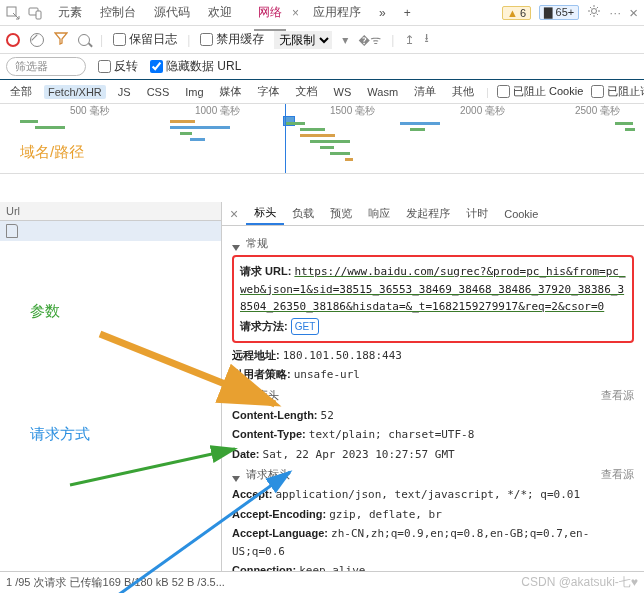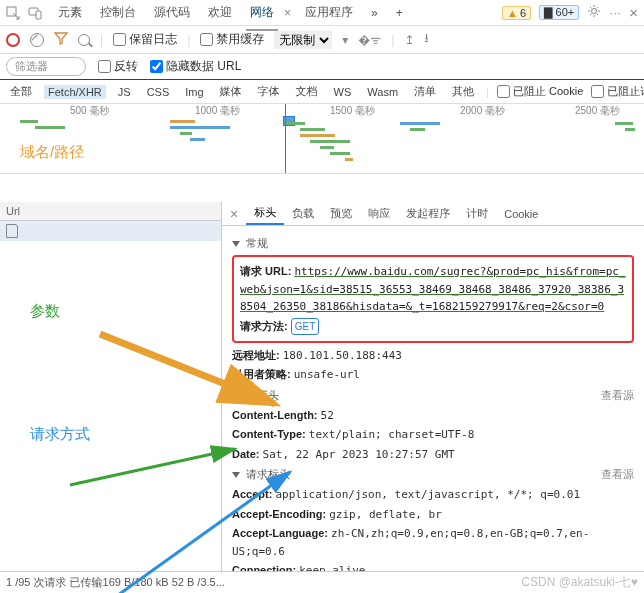--- a/index.html
+++ b/index.html
@@ -1,21 +1,21 @@
 <!DOCTYPE html>
 <html><head>
 <meta charset="utf-8">
 <style>
   * { box-sizing: border-box; }
   body { margin:0; font-family: "Segoe UI","Microsoft YaHei",sans-serif; font-size:12px; color:#333; background:#fff; width:644px; height:593px; overflow:hidden; position:relative;}
   .topbar { height:26px; display:flex; align-items:center; padding:0 6px; border-bottom:1px solid #ddd; gap:8px;}
   .icon-placeholder { width:14px; height:14px; display:inline-block; }
   .tabs1 { display:flex; gap:10px; margin-left:4px; align-items:center;}
   .tab1 { padding:2px 4px; color:#555;}
-  .tab1.active { color:#0c4a6e; position:relative;}
+  .tab1.active { color:#be185d; position:relative;margin-left:8px;}
   .tab1.active::after{content:"";position:absolute;bottom:-8px;left:0;right:0;height:2px;background:#999;}
   .close-x { color:#888; margin-left:-4px;}
   .spacer { flex:1;}
   .warn-badge { background:#fff3d6; border:1px solid #e8c96b; padding:0 4px; border-radius:2px; font-size:11px; display:flex; align-items:center; gap:2px;}
   .block-badge { background:#e8f2ff; border:1px solid #9cc3ef; padding:0 4px; border-radius:2px; font-size:11px;}
   .toolbar2 { height:28px; display:flex; align-items:center; padding:0 6px; border-bottom:1px solid #ddd; gap:10px;}
   .circle-btn { width:14px; height:14px; border-radius:50%; border:2px solid #d33; display:inline-block;}
   .diag-btn { width:14px; height:14px; border:1.5px solid #888; border-radius:50%; position:relative;}
   .diag-btn::after{content:"";position:absolute;left:2px;top:2px;right:2px;bottom:2px;border-top:1.5px solid #888;transform:rotate(-45deg);}
   .filter-ico { color:#d38a3a;}
@@ -37,21 +37,21 @@
   .reqlist{width:222px;border-right:1px solid #ccc;display:flex;flex-direction:column;}
   .reqlist-header{padding:3px 6px;background:#f3f3f3;border-bottom:1px solid #ccc;font-size:11px;color:#666;cursor:default;}
   .req-item{display:flex;align-items:center;gap:5px;padding:3px 6px;background:#e4ecf6;font-size:11px;white-space:nowrap;overflow:hidden;text-overflow:ellipsis;}
   .doc-ico{width:12px;height:14px;border:1px solid #888;border-top-right-radius:3px;display:inline-block;flex-shrink:0;}
   .detail{flex:1;display:flex;flex-direction:column;min-width:0;}
   .detail-tabs{display:flex;align-items:center;border-bottom:1px solid #ccc;height:24px;font-size:11px;}
   .detail-tabs .dtab{padding:3px 8px;color:#555;}
   .detail-tabs .dtab.active{color:#000;border-bottom:2px solid #2b7de0;}
   .closex{padding:0 8px;color:#888;font-size:14px;}
   .body{flex:1;overflow:auto;padding:6px 10px 6px 10px;font-size:11px;position:relative;}
-  .section-title{color:#555;margin:4px 0;display:flex;align-items:center;gap:6px;}
+  .section-title{color:#555;margin:4px 0;display:flex;align-items:flex-end;gap:6px;}
   .tri{display:inline-block;width:0;height:0;border-left:4px solid transparent;border-right:4px solid transparent;border-top:6px solid #666;}
   .viewsrc{margin-left:auto;color:#888;}
   .redbox{border:2px solid #e33;border-radius:4px;padding:4px 6px;margin-bottom:4px;}
   .kv{margin:2px 0;line-height:1.5;}
   .kv b{color:#222;}
   .mono{font-family:Consolas,monospace;}
   .url-text{text-decoration:underline;text-decoration-color:#3a7a2a;color:#222;word-break:break-all;}
   .getbox{display:inline-block;border:1px solid #2b7de0;color:#2b7de0;padding:0 3px;border-radius:3px;font-size:10px;}
   .status-dot{display:inline-block;width:9px;height:9px;background:#3a9a3a;border-radius:50%;}
   .footer{position:absolute;bottom:0;left:0;right:0;height:22px;border-top:1px solid #ccc;font-size:11px;display:flex;align-items:center;padding:0 6px;color:#555;background:#fff;}
@@ -88,21 +88,21 @@
     <span class="close-x">×</span>
     <span class="tab1">应用程序</span>
     <span class="tab1">»</span>
     <span class="tab1">+</span>
   </div>
   <div class="spacer"></div>
   <span class="warn-badge">
       <span style="color:#d89a1f">▲</span>
       <span>6</span>
     </span>
-  <span class="block-badge">▇ <span>60+</span></span>
+  <span class="block-badge">▇ <span>65+</span></span>
   <span>
     <svg width="14" height="14" viewBox="0 0 14 14">
         <circle cx="7" cy="7" r="2.5" fill="none" stroke="#888"></circle>
         <path d="M7 1v2M7 11v2M1 7h2M11 7h2M3 3l1.4 1.4M9.6 9.6L11 11M11 3L9.6 4.4M4.4 9.6L3 11" stroke="#888"></path>
       </svg>
   </span>
   <span style="color:#888">···</span>
   <span style="color:#888;font-size:15px">×</span>
 </div>
 

